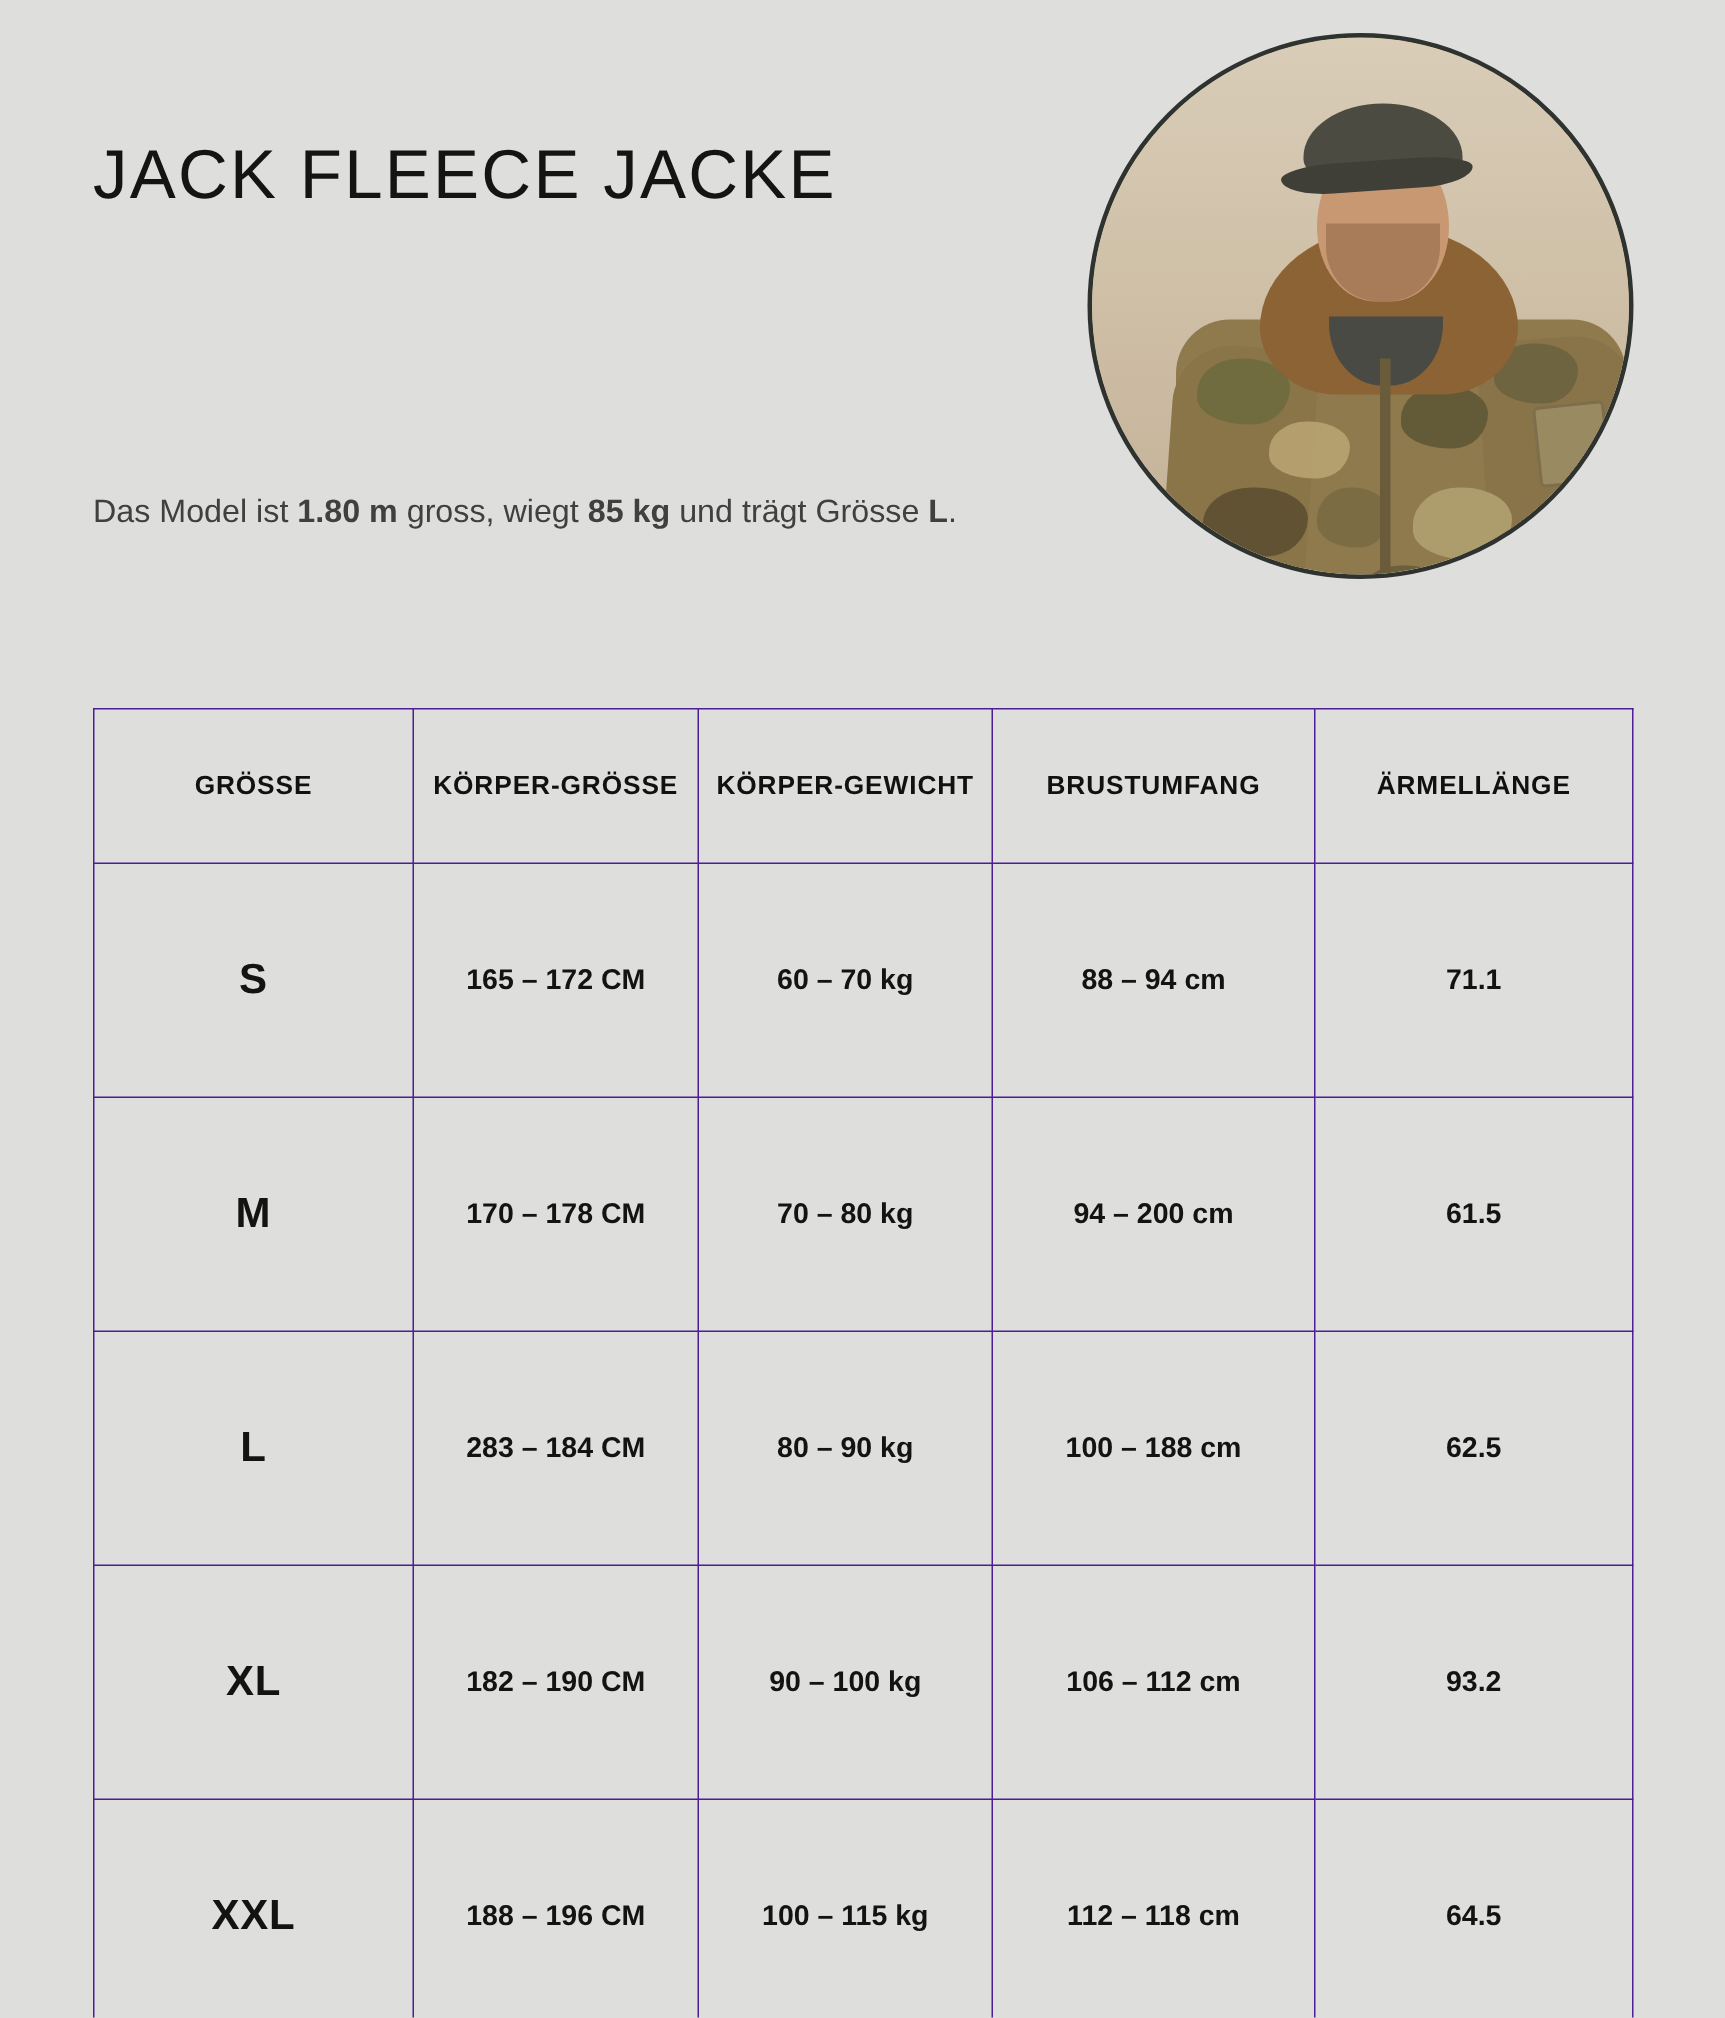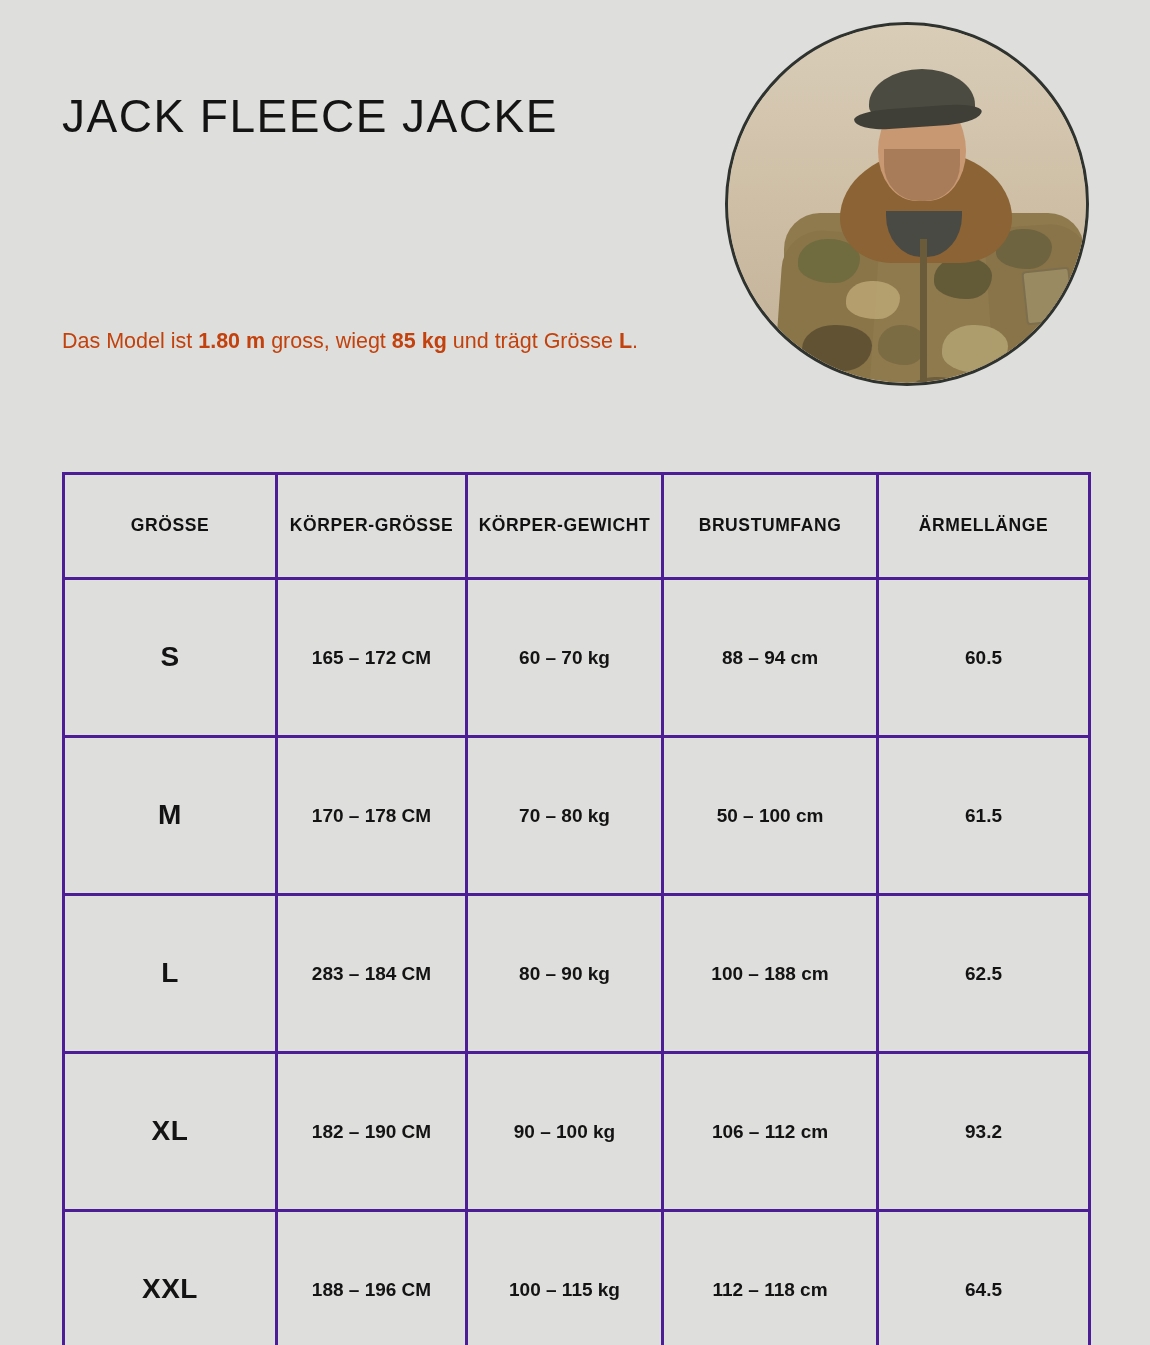--- a/index.html
+++ b/index.html
@@ -52,21 +52,21 @@
     color: #0d0d0d;
     white-space: nowrap;
   }
   .model-note {
     position: absolute;
     left: 62px;
     top: 325px;
     width: 620px;
     font-size: 21.5px;
     line-height: 1.55;
-    color: #c2410c;
+    color: #404040;
     font-weight: 400;
   }
   .model-note b {
     font-weight: 700;
   }
 
   
   .photo-wrap {
     position: absolute;
     left: 725px;
@@ -213,21 +213,21 @@
     top: 472px;
     width: 1026px;
   }
   table.size-table {
     width: 1026px;
     border-collapse: collapse;
     table-layout: fixed;
   }
   table.size-table th,
   table.size-table td {
-    border: 3px solid #4c1d95;
+    border: 1px solid #4c1d95;
     text-align: center;
     vertical-align: middle;
     padding: 6px 4px;
   }
   thead th {
     font-size: 17.5px;
     font-weight: 700;
     letter-spacing: 0.6px;
     line-height: 1.35;
     height: 90px;
@@ -315,27 +315,27 @@
           <th>BRUSTUMFANG</th>
           <th>ÄRMELLÄNGE</th>
         </tr>
       </thead>
       <tbody>
         <tr>
           <td class="size-cell">S</td>
           <td>165 – 172 CM</td>
           <td>60 – 70 kg</td>
           <td>88 – 94 cm</td>
-          <td>60.5</td>
+          <td>71.1</td>
         </tr>
         <tr>
           <td class="size-cell">M</td>
           <td>170 – 178 CM</td>
           <td>70 – 80 kg</td>
-          <td>50 – 100 cm</td>
+          <td>94 – 200 cm</td>
           <td>61.5</td>
         </tr>
         <tr>
           <td class="size-cell">L</td>
           <td>283 – 184 CM</td>
           <td>80 – 90 kg</td>
           <td>100 – 188 cm</td>
           <td>62.5</td>
         </tr>
         <tr>

